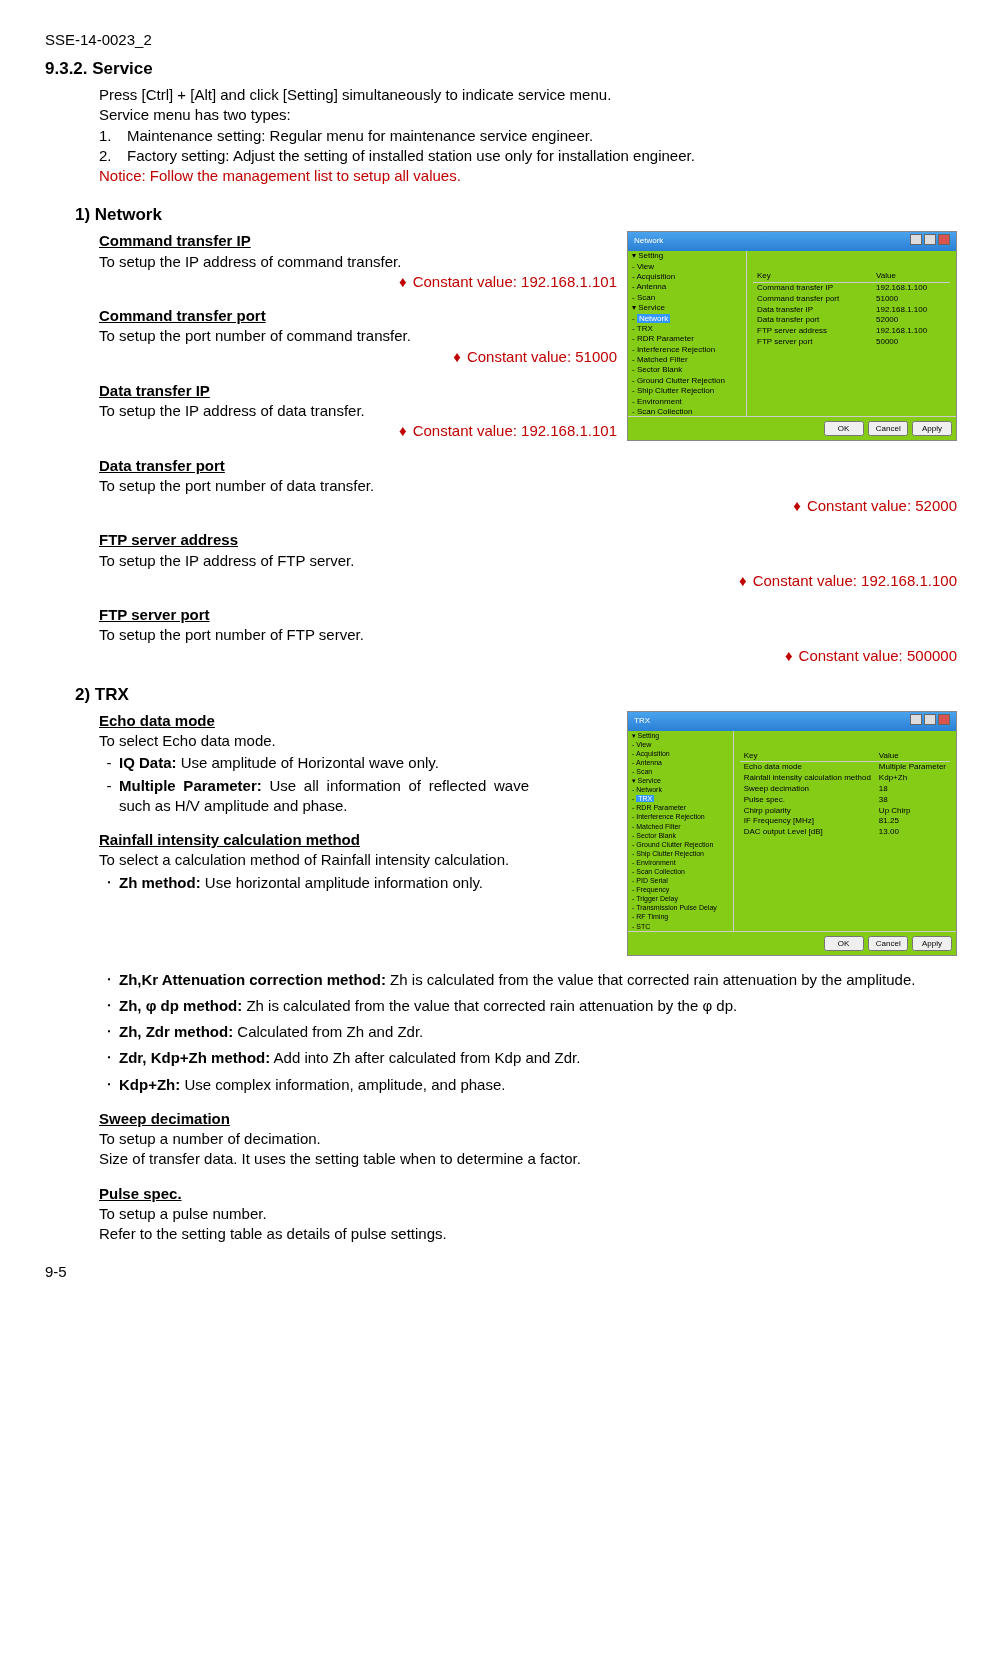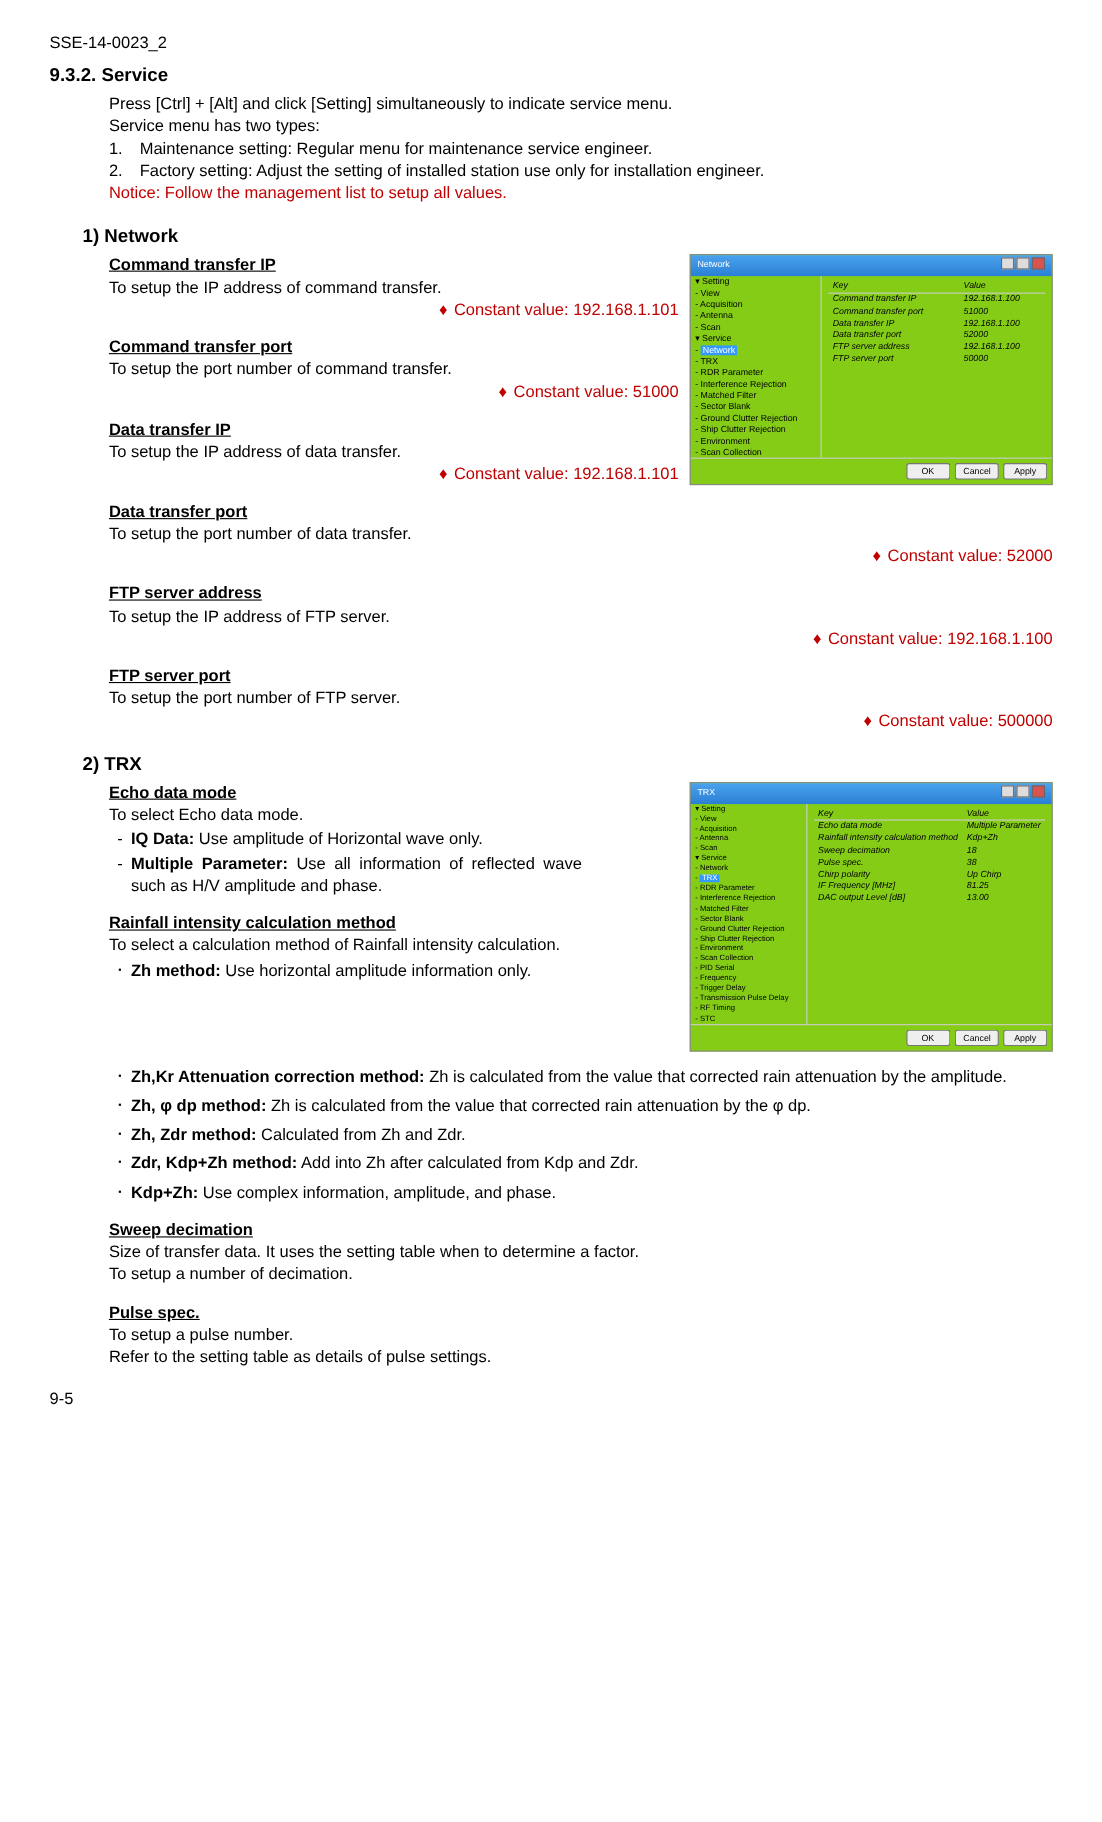--- a/index.html
+++ b/index.html
@@ -27,21 +27,21 @@
   .bullet-mark { width: 20px; flex-shrink: 0; text-align: center; }
   .bullet-body { flex: 1; }
   .float-img { float: right; width: 330px; margin-left: 10px; margin-bottom: 8px; }
   .win { border: 1px solid #888; font-size: 8px; background: #84cc16; }
   .win-title { background: linear-gradient(#4aa3ee,#2a7fd4); color: #fff; padding: 2px 6px; display:flex; justify-content:space-between; align-items:center; }
   .win-btns span { display:inline-block; width:10px; height:9px; background:#ddd; margin-left:2px; border:1px solid #666; }
   .win-btns .close { background:#d9534f; }
   .win-body { display:flex; height: 165px; }
   .tree { width: 110px; border-right: 1px solid #ccc; padding: 0 4px; line-height: 1.3; overflow:hidden; }
   .tree .sel { background:#3399ff; color:#fff; padding:0 2px; }
-  .kv { flex:1; padding: 4px 6px; font-style: italic; }
+  .kv { flex:1; padding: 20px 6px; }
   .kv table { border-collapse: collapse; width:100%; }
   .kv td { padding: 0 4px; white-space: nowrap; }
   .kv th { text-align:left; padding: 0 4px; font-weight:normal; border-bottom:1px solid #ccc; }
   .win-foot { text-align:right; padding:4px; border-top:1px solid #ccc; }
   .win-foot button { font-size:8px; width:40px; margin-left:2px; }
   .page-num { margin-top: 18px; }
   .clear { clear:both; }
 </style>
 </head>
 <body>
@@ -278,21 +278,21 @@
   <div class="bullet-line" style="margin-top:6px;">
     <div class="bullet-mark">･</div>
     <div class="bullet-body"><b>Zdr, Kdp+Zh method:</b><span> Add into Zh after calculated from Kdp and Zdr.</span></div>
   </div>
   <div class="bullet-line" style="margin-top:6px;">
     <div class="bullet-mark">･</div>
     <div class="bullet-body"><b>Kdp+Zh:</b><span> Use complex information, amplitude, and phase.</span></div>
   </div>
 
   <div class="u-head">Sweep decimation</div>
+  <div>To setup a number of decimation.</div>
   <div>Size of transfer data. It uses the setting table when to determine a factor.</div>
-  <div>To setup a number of decimation.</div>
 
   <div class="u-head">Pulse spec.</div>
   <div>To setup a pulse number.</div>
   <div>Refer to the setting table as details of pulse settings.</div>
 </div>
 
 <div class="page-num">9-5</div>
 
 </body></html>

